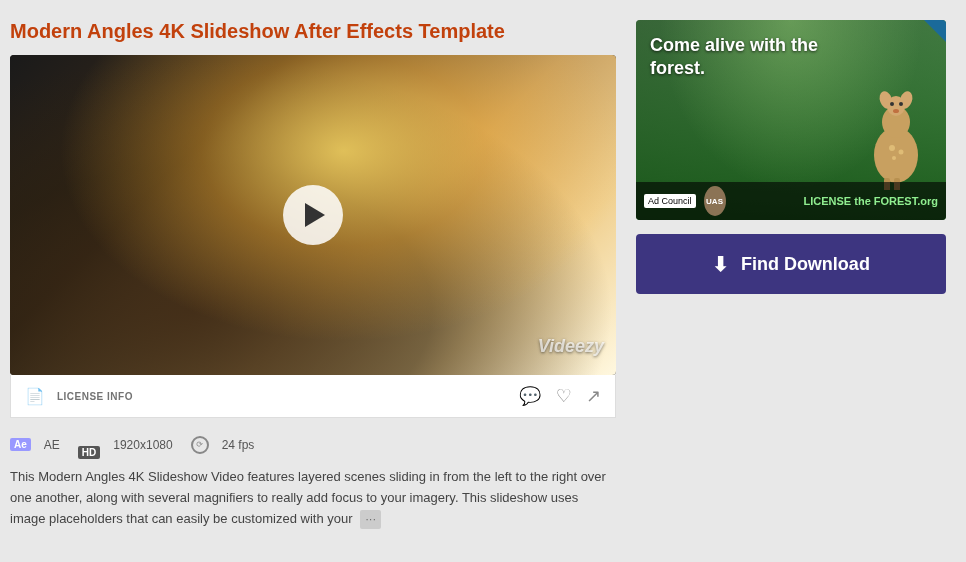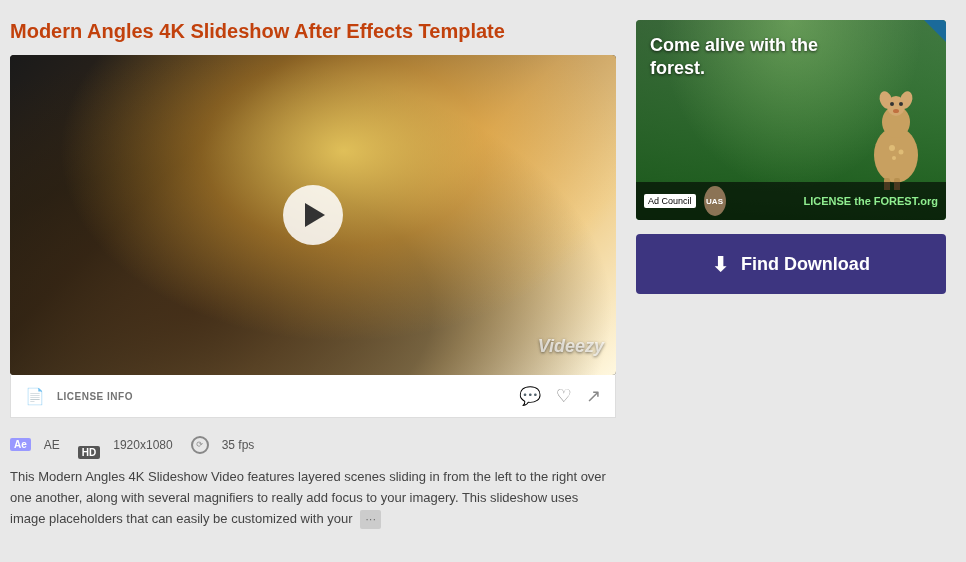--- a/index.html
+++ b/index.html
@@ -307,21 +307,21 @@
       <div class="meta-badge">
         <span class="badge-box ae">Ae</span>
         <span>AE</span>
       </div>
       <div class="meta-badge">
         <span class="badge-box hd">HD</span>
         <span>1920x1080</span>
       </div>
       <div class="meta-badge">
         <span class="fps-icon">⟳</span>
-        <span>35 fps</span>
+        <span>24 fps</span>
       </div>
     </div>
 
     <div class="description">
       <span>This Modern Angles 4K Slideshow Video features layered scenes sliding in from the left to the right over one another, along with several magnifiers to really add focus to your imagery. This slideshow uses image placeholders that can easily be customized with your</span>
       <span class="description-more">···</span>
     </div>
   </div>
 
   <div class="right-col">

